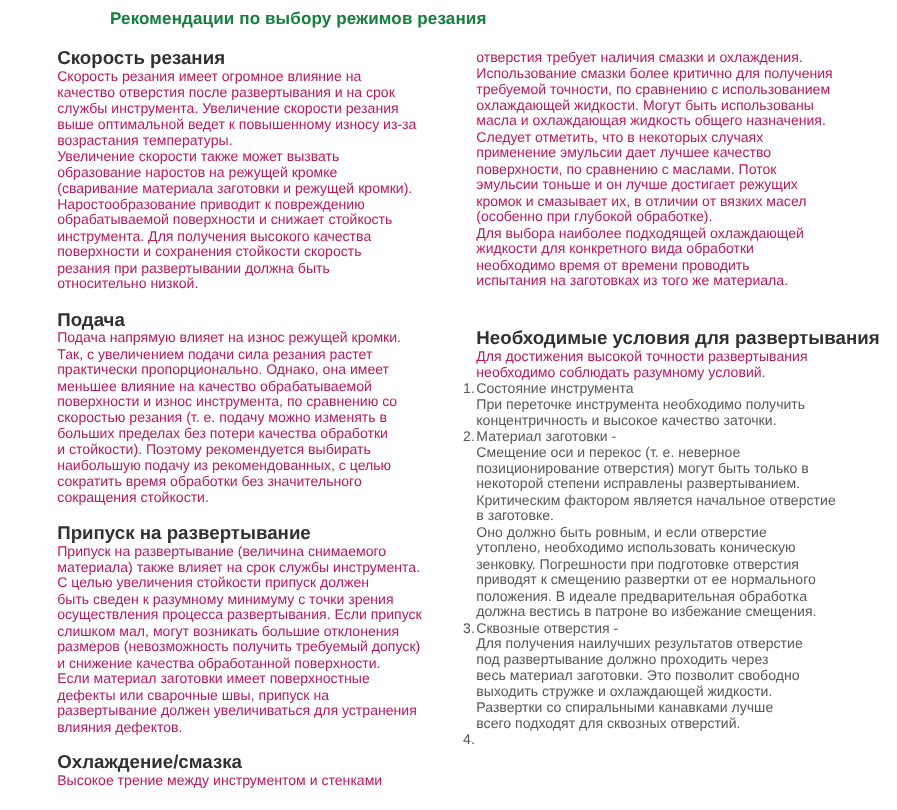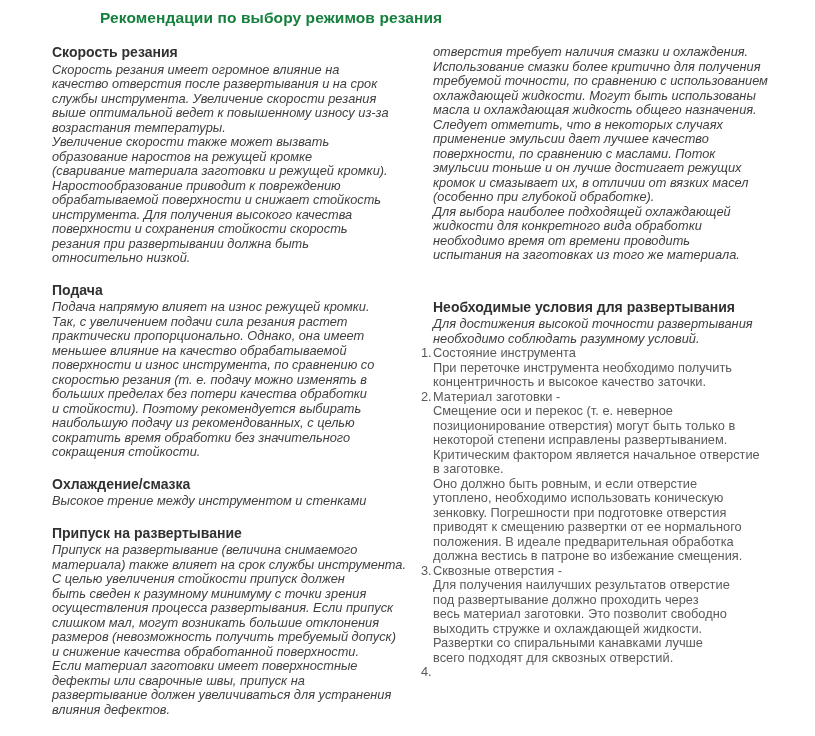--- a/index.html
+++ b/index.html
@@ -33,35 +33,34 @@
   .col-left {
     left: 52px;
     width: 388px;
   }
   .col-right {
     left: 421px;
     width: 394px;
   }
   .col h2 {
     margin: 17px 0 2.5px 0;
-    font-size: 14px;
+    font-size: 17px;
     line-height: 15px;
     font-weight: 700;
     color: #313133;
   }
   .col section:first-child h2 {
     margin-top: 0;
   }
   .col p {
     margin: 0;
     font-size: 12.8px;
     line-height: 14.5px;
-    color: #404040;
+    color: #be185d;
     white-space: pre-line;
-    font-style: italic;
   }
   .col-right .indented {
     padding-left: 12px;
   }
   .col-right h2 {
     margin-top: 37px;
     padding-left: 12px;
   }
   ol.conditions {
     list-style: none;
@@ -118,37 +117,37 @@
 меньшее влияние на качество обрабатываемой
 поверхности и износ инструмента, по сравнению со
 скоростью резания (т. е. подачу можно изменять в
 больших пределах без потери качества обработки
 и стойкости). Поэтому рекомендуется выбирать
 наибольшую подачу из рекомендованных, с целью
 сократить время обработки без значительного
 сокращения стойкости.</p>
     </section>
     <section>
-      <h2>Охлаждение/смазка</h2>
-      <p>Высокое трение между инструментом и стенками</p>
-    </section>
-    <section>
       <h2>Припуск на развертывание</h2>
       <p>Припуск на развертывание (величина снимаемого
 материала) также влияет на срок службы инструмента.
 С целью увеличения стойкости припуск должен
 быть сведен к разумному минимуму с точки зрения
 осуществления процесса развертывания. Если припуск
 слишком мал, могут возникать большие отклонения
 размеров (невозможность получить требуемый допуск)
 и снижение качества обработанной поверхности.
 Если материал заготовки имеет поверхностные
 дефекты или сварочные швы, припуск на
 развертывание должен увеличиваться для устранения
 влияния дефектов.</p>
+    </section>
+    <section>
+      <h2>Охлаждение/смазка</h2>
+      <p>Высокое трение между инструментом и стенками</p>
     </section>
   </div>
 
   <div class="col col-right">
     <p class="indented">отверстия требует наличия смазки и охлаждения.
 Использование смазки более критично для получения
 требуемой точности, по сравнению с использованием
 охлаждающей жидкости. Могут быть использованы
 масла и охлаждающая жидкость общего назначения.
 Следует отметить, что в некоторых случаях

